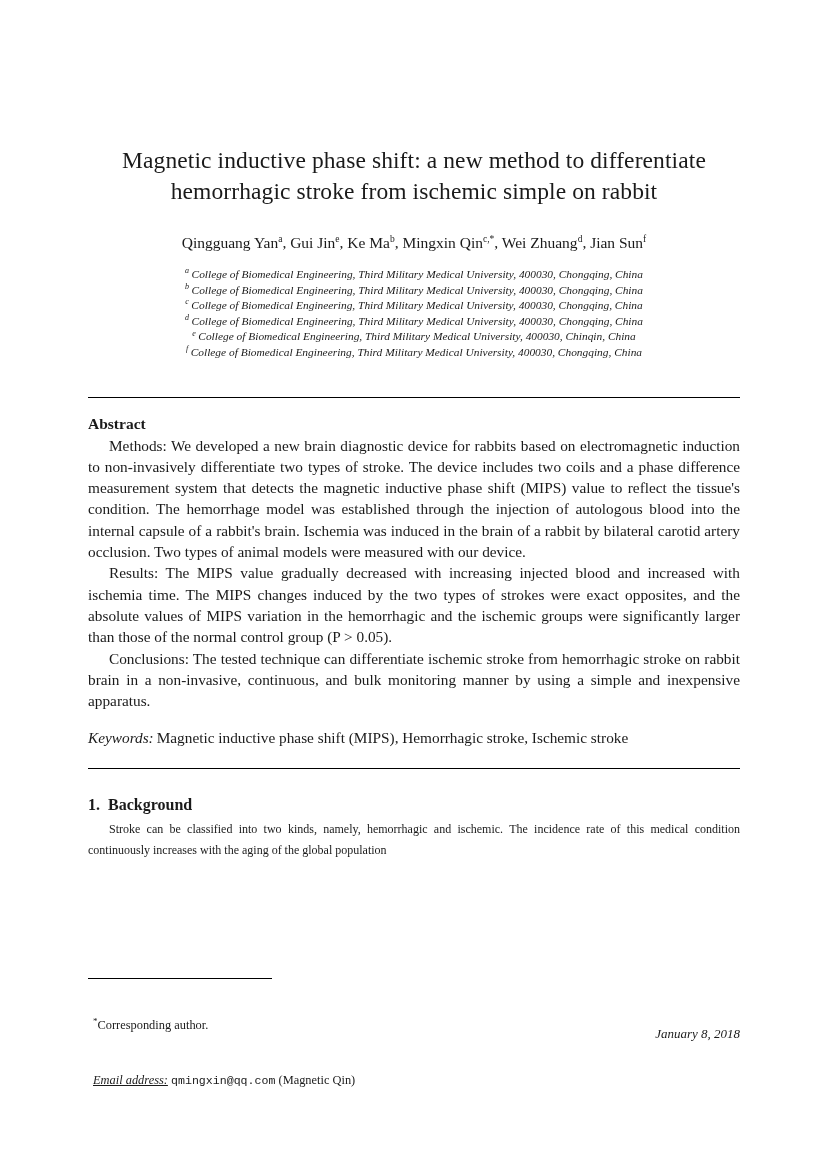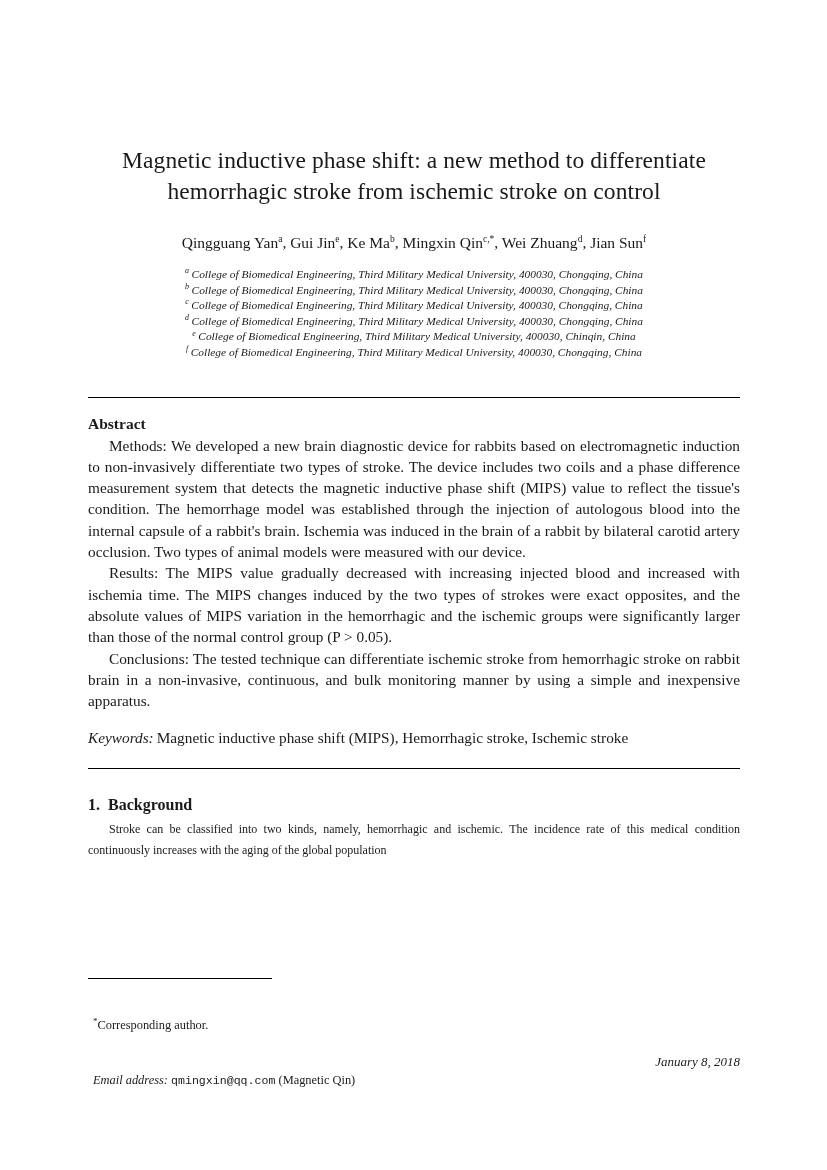--- a/index.html
+++ b/index.html
@@ -145,48 +145,47 @@
     font-size: 12.4px;
     line-height: 16.5px;
     padding-left: 5px;
     margin-top: 38px;
   }
   .foot-line sup {
     font-size: 9px;
     vertical-align: super;
     line-height: 0;
   }
-  .foot-line .em-label { font-style: italic; }
+  .foot-line .em-label { font-style: italic; text-decoration: underline; }
   .foot-line .mono {
     font-family: "Liberation Mono", "DejaVu Sans Mono", monospace;
     font-size: 11.6px;
   }
 
   
   .date-line {
     position: absolute;
     left: 88px;
     top: 1026px;
     width: 652px;
     text-align: right;
     font-style: italic;
     font-size: 13px;
-    margin-top: 28px;
   }
 </style>
 </head>
 <body>
 
 <div class="page">
   <div class="content">
 
     <div class="title-block">
       <h1 class="title">
         <span class="title-line">Magnetic inductive phase shift: a new method to differentiate</span>
-        <span class="title-line">hemorrhagic stroke from ischemic stroke on control</span>
+        <span class="title-line">hemorrhagic stroke from ischemic simple on rabbit</span>
       </h1>
     </div>
 
     <div class="authors"><span><span>Qingguang Yan</span><sup>a</sup></span>, <span><span>Gui Jin</span><sup>e</sup></span>, <span><span>Ke Ma</span><sup>b</sup></span>, <span><span>Mingxin Qin</span><sup>c,*</sup></span>, <span><span>Wei Zhuang</span><sup>d</sup></span>, <span><span>Jian Sun</span><sup>f</sup></span></div>
 
     <div class="affiliations">
         <span class="affil-row"><sup>a</sup><span>College of Biomedical Engineering, Third Military Medical University, 400030, Chongqing, China</span></span>
         <span class="affil-row"><sup>b</sup><span>College of Biomedical Engineering, Third Military Medical University, 400030, Chongqing, China</span></span>
         <span class="affil-row"><sup>c</sup><span>College of Biomedical Engineering, Third Military Medical University, 400030, Chongqing, China</span></span>
         <span class="affil-row"><sup>d</sup><span>College of Biomedical Engineering, Third Military Medical University, 400030, Chongqing, China</span></span>

